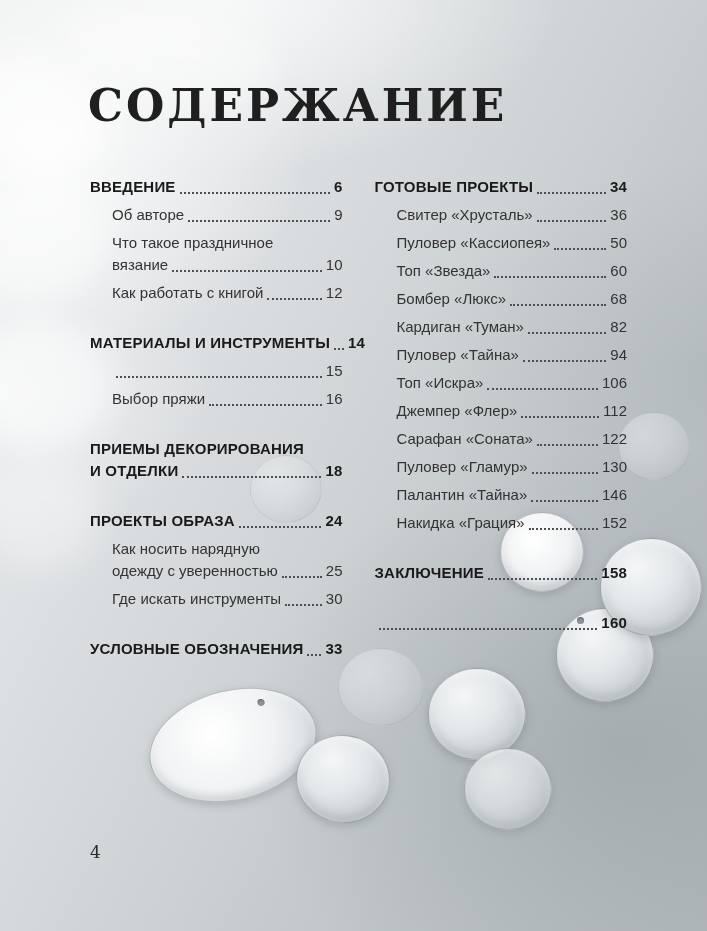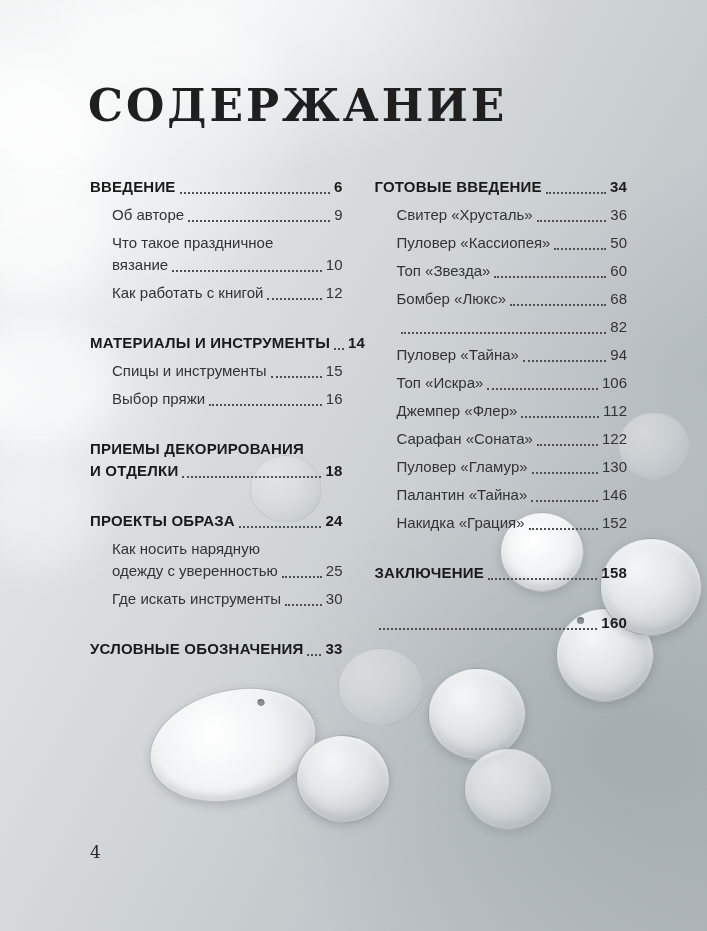--- a/index.html
+++ b/index.html
@@ -143,21 +143,20 @@
           </div>
           <div class="toc-entry heading gap">
             <div class="line row">
               <span class="label">МАТЕРИАЛЫ И ИНСТРУМЕНТЫ</span>
               <span class="dots"></span>
               <span class="pagenum">14</span>
             </div>
           </div>
           <div class="toc-entry sub">
             <div class="line row">
-              <span class="label">Спицы и инструменты</span>
               <span class="dots"></span>
               <span class="pagenum">15</span>
             </div>
           </div>
           <div class="toc-entry sub">
             <div class="line row">
               <span class="label">Выбор пряжи</span>
               <span class="dots"></span>
               <span class="pagenum">16</span>
             </div>
@@ -196,21 +195,21 @@
             <div class="line row">
               <span class="label">УСЛОВНЫЕ ОБОЗНАЧЕНИЯ</span>
               <span class="dots"></span>
               <span class="pagenum">33</span>
             </div>
           </div>
         </div>
       <div class="col">
           <div class="toc-entry heading">
             <div class="line row">
-              <span class="label">ГОТОВЫЕ ВВЕДЕНИЕ</span>
+              <span class="label">ГОТОВЫЕ ПРОЕКТЫ</span>
               <span class="dots"></span>
               <span class="pagenum">34</span>
             </div>
           </div>
           <div class="toc-entry sub">
             <div class="line row">
               <span class="label">Свитер «Хрусталь»</span>
               <span class="dots"></span>
               <span class="pagenum">36</span>
             </div>
@@ -231,20 +230,21 @@
           </div>
           <div class="toc-entry sub">
             <div class="line row">
               <span class="label">Бомбер «Люкс»</span>
               <span class="dots"></span>
               <span class="pagenum">68</span>
             </div>
           </div>
           <div class="toc-entry sub">
             <div class="line row">
+              <span class="label">Кардиган «Туман»</span>
               <span class="dots"></span>
               <span class="pagenum">82</span>
             </div>
           </div>
           <div class="toc-entry sub">
             <div class="line row">
               <span class="label">Пуловер «Тайна»</span>
               <span class="dots"></span>
               <span class="pagenum">94</span>
             </div>

